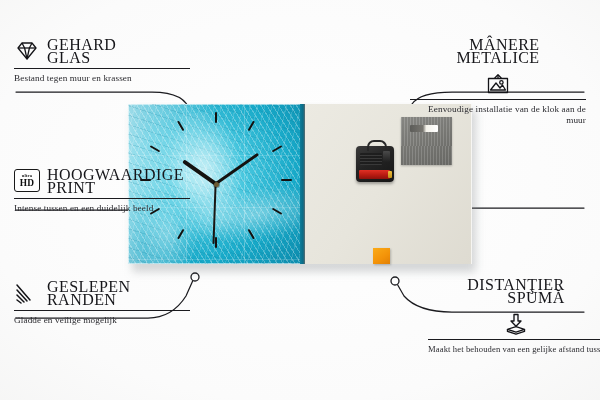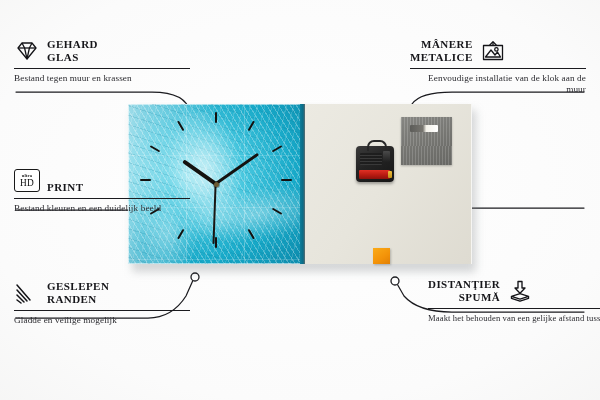--- a/index.html
+++ b/index.html
@@ -129,24 +129,24 @@
     box-shadow:1px 1px 2px rgba(0,0,0,.22);
   }
   .edge-strip{
     position:absolute;left:172px;top:0;width:5px;height:160px;
     background:linear-gradient(90deg,#0d7e9c 0%,#0a6b86 60%,#5d6b6f 100%);
   }
 
   
   .callout{position:absolute;width:176px;}
   .callout .head{display:flex;align-items:center;gap:7px;}
-  .callout.right .head{flex-direction:row;}
+  .callout.right .head{flex-direction:column;justify-content:flex-end;}
   .ttl{
-    font-size:11px;letter-spacing:.45px;color:#16161a;
-    line-height:13.4px;text-transform:uppercase;font-weight:700;
+    font-size:16px;letter-spacing:.45px;color:#16161a;
+    line-height:13.4px;text-transform:uppercase;font-weight:400;
   }
   .callout.left .ttl{text-align:left;}
   .callout.right .ttl{text-align:right;}
   .rule{height:1px;background:#1b1b1f;margin:3px 0 4px 0;}
   .desc{
     font-size:9.2px;line-height:11.6px;color:#2b2b30;letter-spacing:.12px;
   }
   .callout.right .desc{text-align:right;}
   .ico{flex:0 0 auto;width:26px;height:24px;display:block;}
   .ico svg{display:block;}
@@ -159,21 +159,21 @@
   .c6{left:428px;top:278px;}
   .c6 .desc{white-space:nowrap;font-size:8.6px;}
 
   
   .hdbadge{
     width:24px;height:21px;border:1.6px solid #191919;border-radius:3px;
     display:flex;flex-direction:column;align-items:center;justify-content:center;
     line-height:1;background:#fff;
   }
   .hdbadge .u{font-size:4.6px;letter-spacing:.2px;color:#191919;font-weight:700;}
-  .hdbadge .h{font-size:9.4px;font-weight:400;color:#0e0e0e;letter-spacing:.2px;margin-top:.5px;}
+  .hdbadge .h{font-size:9.4px;font-weight:700;color:#0e0e0e;letter-spacing:.2px;margin-top:.5px;}
 </style>
 </head>
 <body>
 
 <div id="stage">
 
   <svg id="wires" viewBox="0 0 600 400">
     <g fill="none" stroke="#1b1b1f" stroke-width="1.25" stroke-linecap="round">
       <path d="M16,92 L152,92 Q186,92 190,112"></path>
       <path d="M16,210 L150,210 Q168,210 178,198 L186,190"></path>
@@ -253,24 +253,24 @@
   </div>
 
   <div class="callout left c2">
     <div class="head">
       <span class="ico">
         <span class="hdbadge">
           <span class="u">ultra</span>
           <span class="h">HD</span>
         </span>
       </span>
-      <span class="ttl"><br><span>PRINT</span></span>
-    </div>
-    <div class="rule"></div>
-    <div class="desc">Bestand kleuren en een duidelijk beeld</div>
+      <span class="ttl"><span>HOOGWAARDIGE</span><br><span>PRINT</span></span>
+    </div>
+    <div class="rule"></div>
+    <div class="desc">Intense tussen en een duidelijk beeld</div>
   </div>
 
   <div class="callout left c3">
     <div class="head">
       <span class="ico">
         <svg viewBox="0 0 26 24">
             <g stroke="#141418" stroke-width="1.5" stroke-linecap="round">
           <path d="M3 4 L16 19"></path>
               <path d="M3 9 L13 20"></path>
               <path d="M3 14 L10 21"></path>

